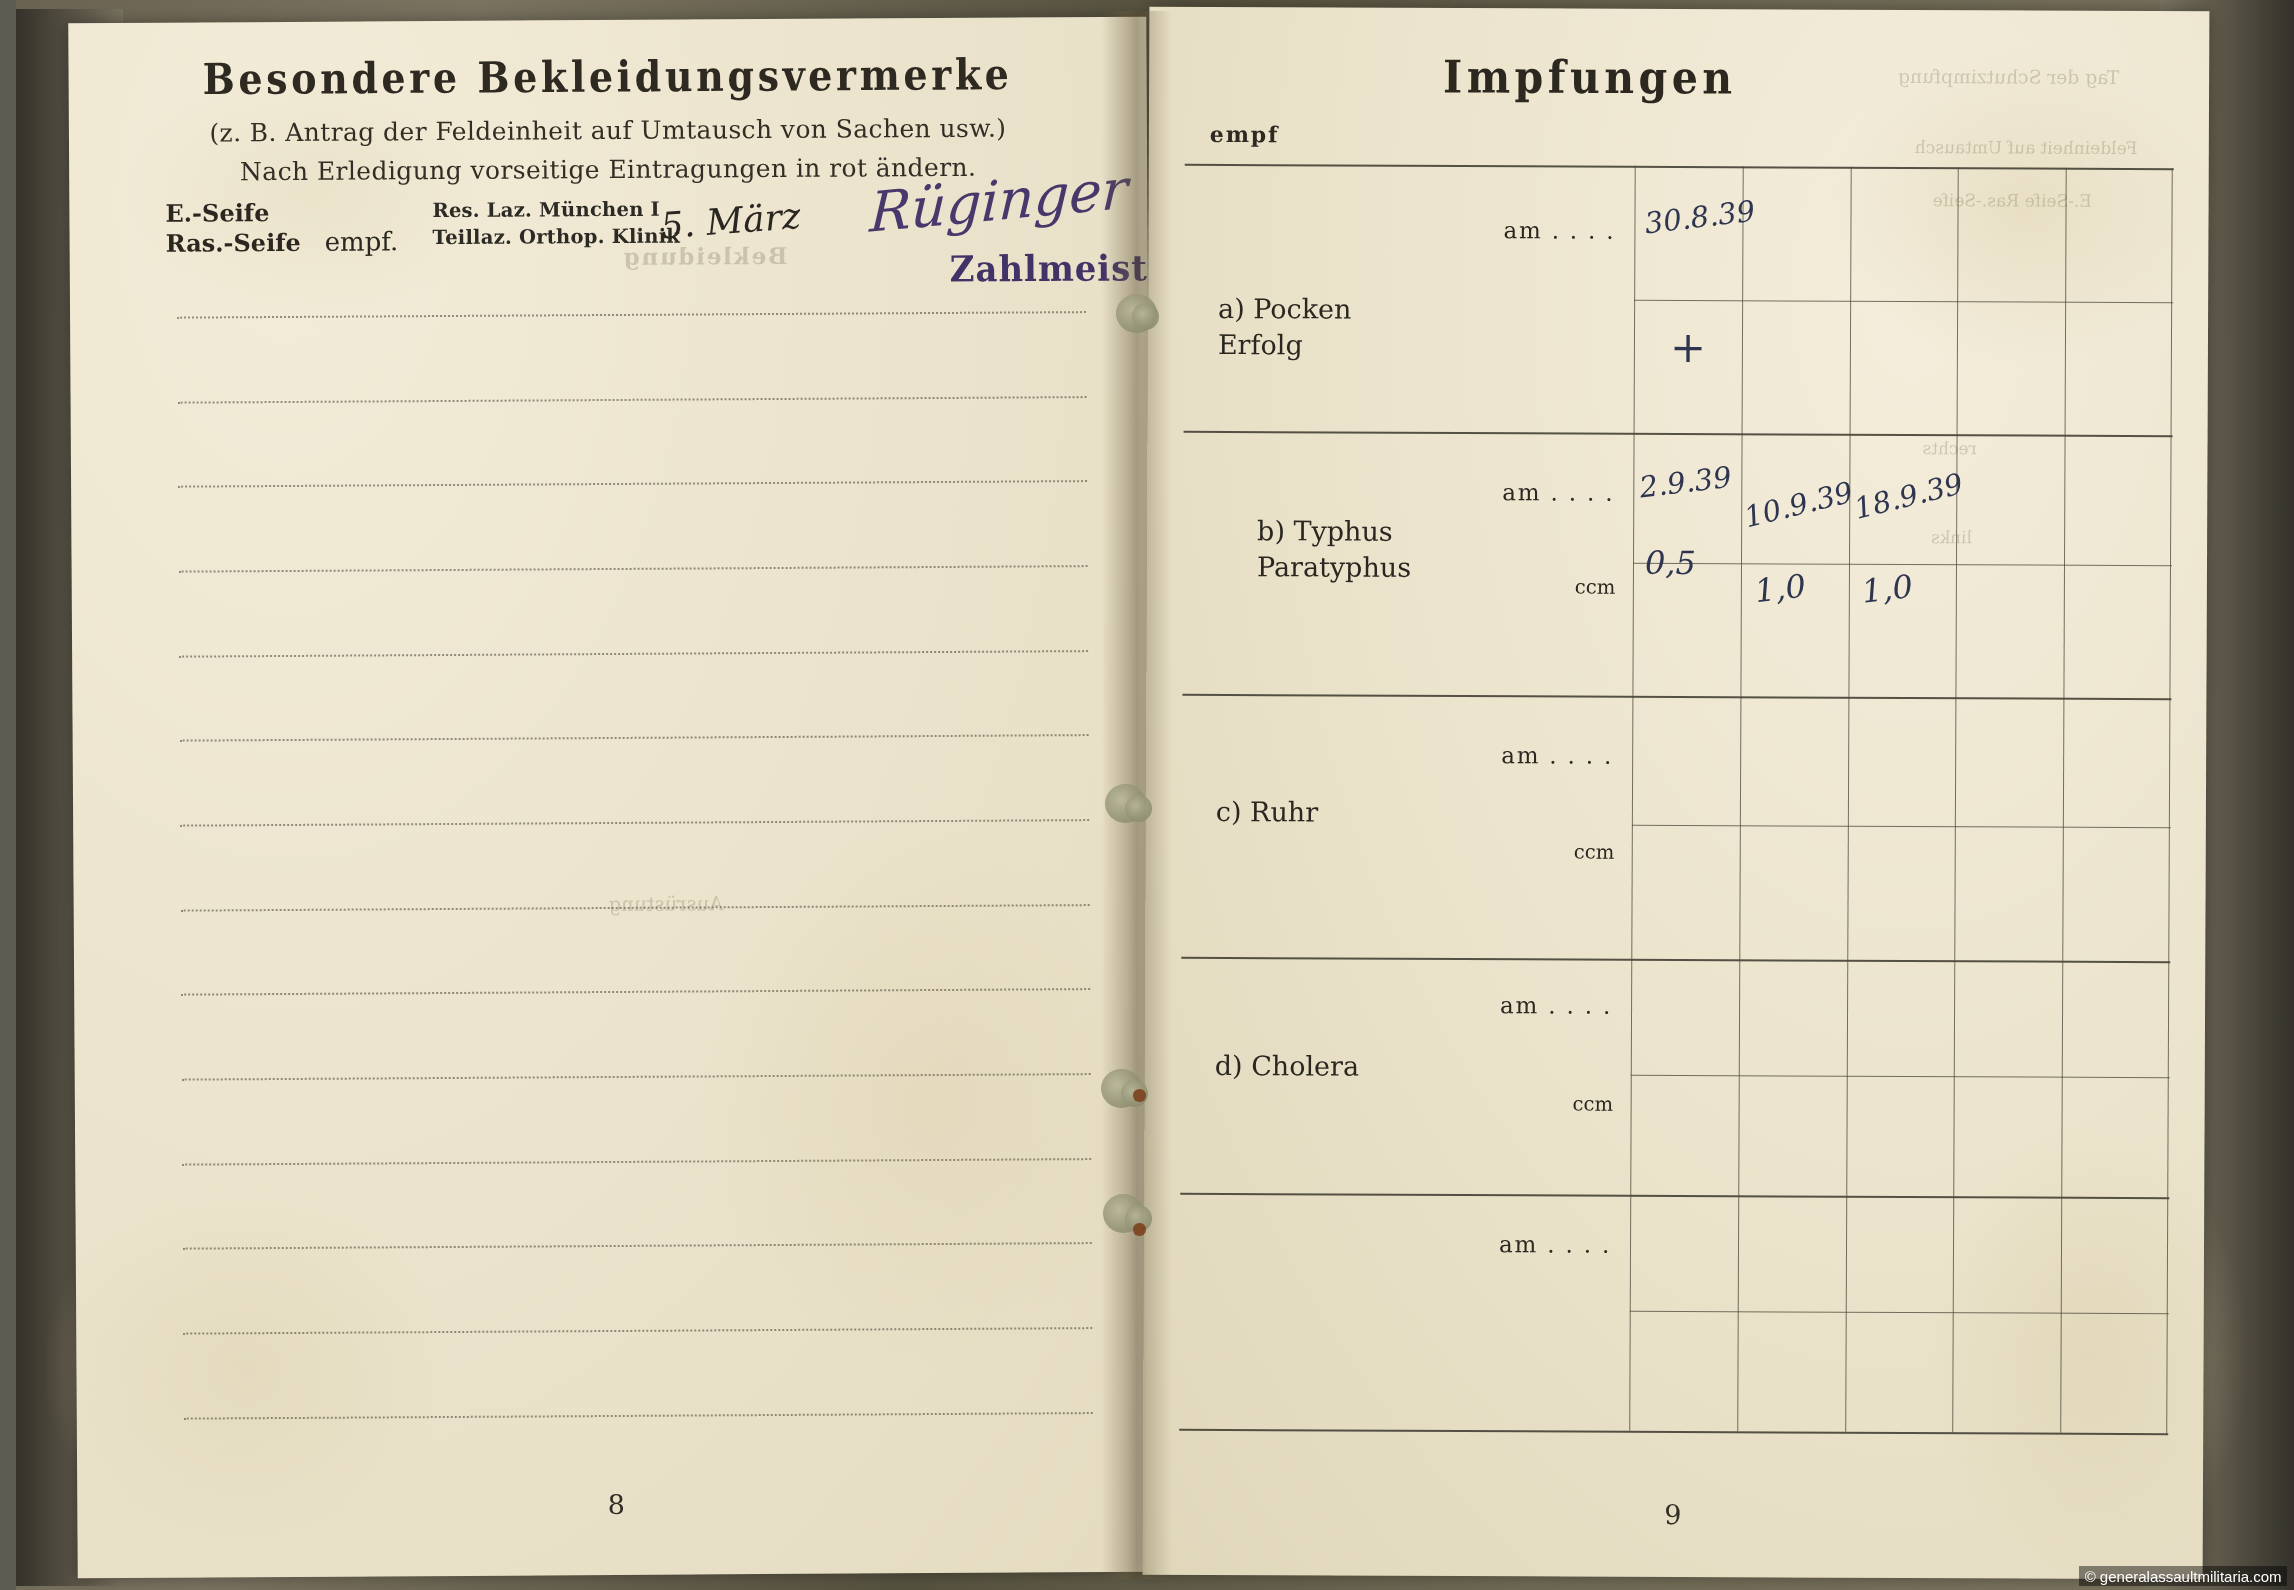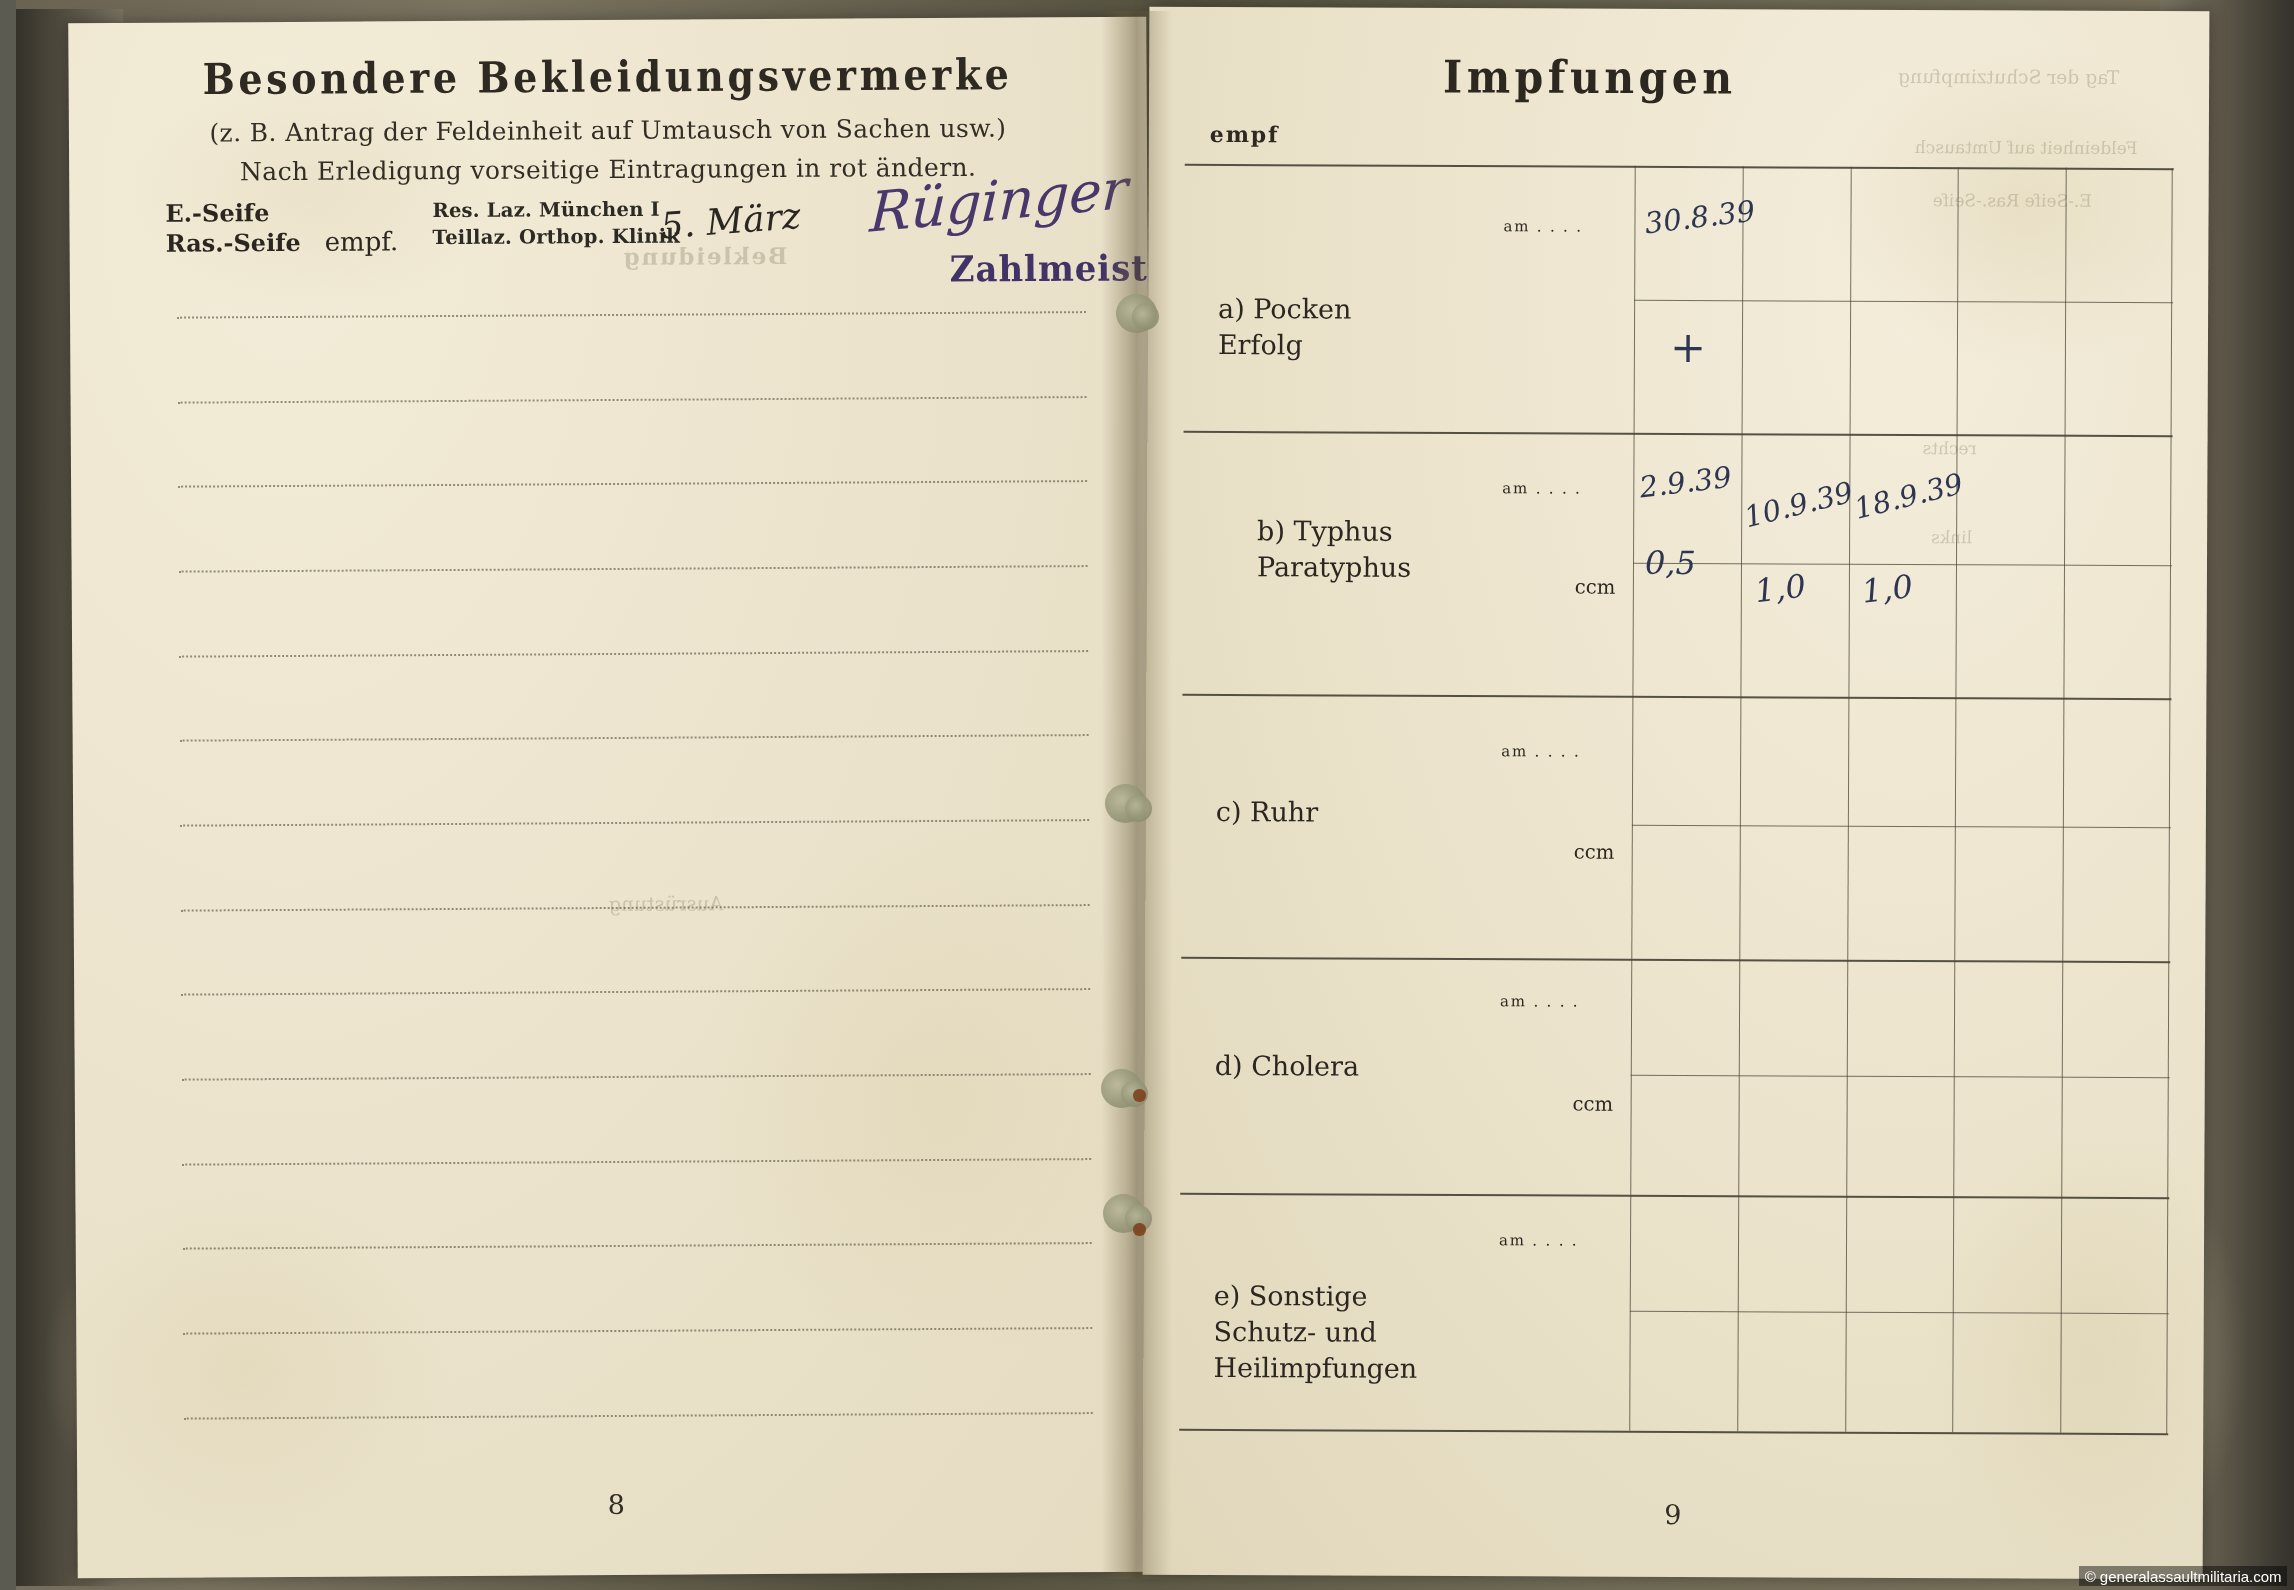--- a/index.html
+++ b/index.html
@@ -262,21 +262,21 @@
     position: absolute;
     font-family: "DejaVu Serif", serif;
     font-size: 27px;
     line-height: 36px;
     color: #2b2720;
     white-space: pre-line;
   }
   .amlabel {
     position: absolute;
     font-family: "DejaVu Serif", serif;
-    font-size: 15px;
+    font-size: 23px;
     color: #2b2720;
     letter-spacing: 1.8px;
   }
   .ccm {
     position: absolute;
     font-family: "DejaVu Serif", serif;
     font-size: 19.6px;
     color: #2b2720;
   }
 
@@ -456,23 +456,20 @@
 
       <div class="amlabel" style="left:319px; top:577px;">am . . . .</div>
       <div class="rowlabel" style="left:34px; top:630px;">c) Ruhr</div>
       <div class="ccm" style="left:392px; top:675px;">ccm</div>
 
       <div class="amlabel" style="left:319px; top:827px;">am . . . .</div>
       <div class="rowlabel" style="left:34px; top:884px;">d) Cholera</div>
       <div class="ccm" style="left:392px; top:927px;">ccm</div>
 
       <div class="amlabel" style="left:319px; top:1066px;">am . . . .</div>
-      <div class="rowlabel" style="left:34px; top:1114px;">e) Sonstige
-Schutz- und
-Heilimpfungen</div>
     </div>
 
     <div class="r-pageno">9</div>
   </div>
 
   <div class="gutter"></div>
   <div class="staple" style="left:1116px; top:294px;"></div>
   <div class="staple sm" style="left:1132px; top:303px;"></div>
   <div class="staple" style="left:1105px; top:784px;"></div>
   <div class="staple sm" style="left:1125px; top:795px;"></div>

